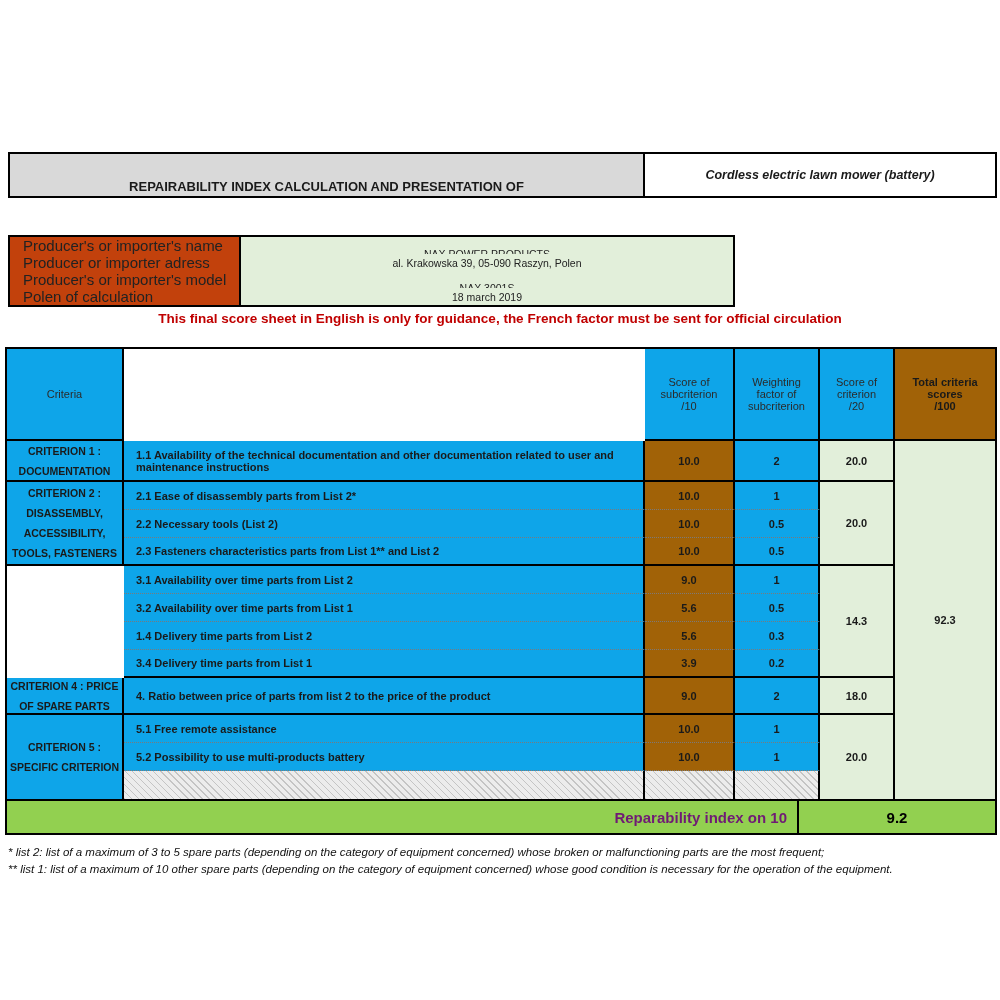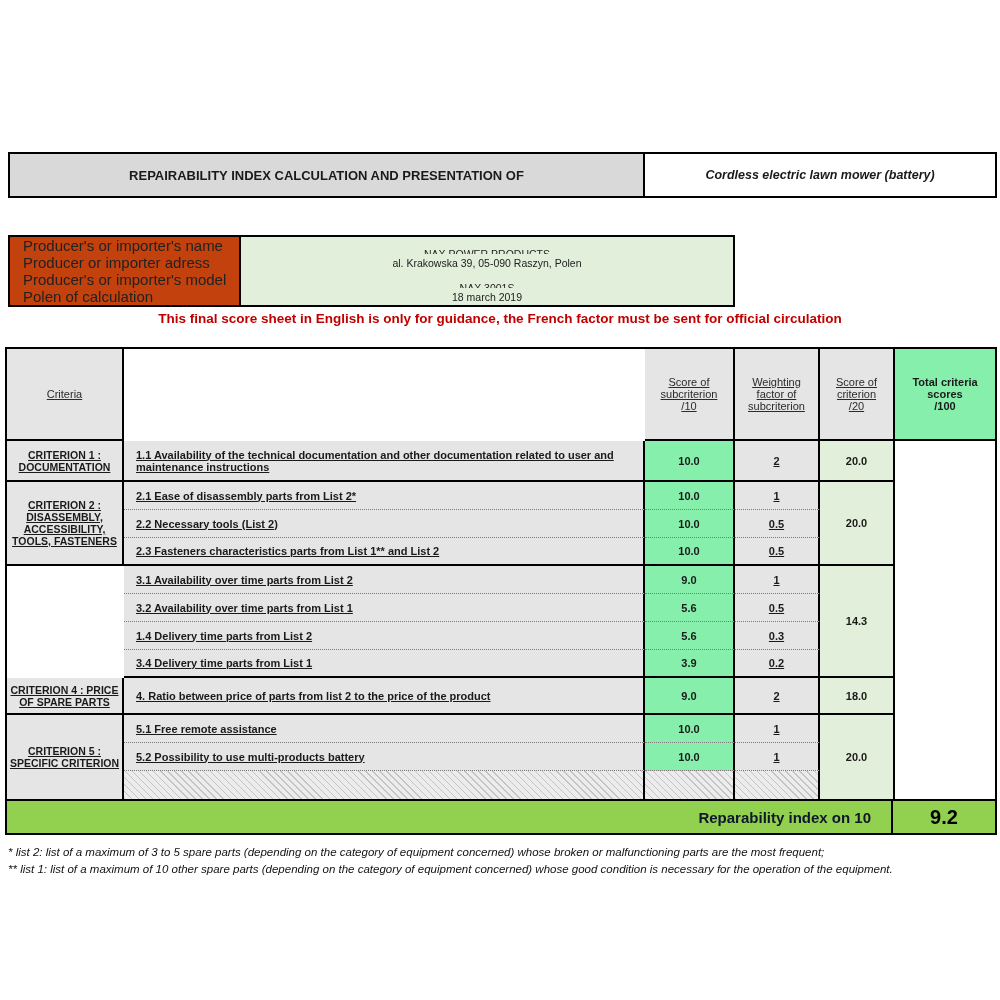--- a/index.html
+++ b/index.html
@@ -4,21 +4,21 @@
 <style>
   * { margin: 0; padding: 0; box-sizing: border-box; }
   html, body { width: 1000px; height: 1000px; background: #fff; }
   body { font-family: "Liberation Sans", sans-serif; color: #1a1a1a; }
   .page { position: relative; width: 1000px; height: 1000px; padding-top: 152px; }
 
   
   .top-header { display: flex; margin-left: 8px; width: 989px; }
   .title-box {
     width: 637px; height: 46px; border: 2px solid #000; background: #D9D9D9;
-    display: flex; flex-direction: column; justify-content: center; text-align: center;
+    display: flex; flex-direction: column; justify-content: flex-end; text-align: center;
     font-size: 13px; font-weight: bold; line-height: 19px;
   }
   .product-box {
     flex: 1; border: 2px solid #000; border-left: none; background: #fff;
     display: flex; align-items: center; justify-content: center;
     font-size: 12.5px; font-weight: bold; font-style: italic;
   }
 
   
   .producer-table { margin: 37px 0 0 8px; width: 727px; border: 2px solid #000; }
@@ -46,43 +46,43 @@
     grid-template-columns: 117px 521px 90px 85px 75px 100px;
     grid-template-rows: 92px 41px 28px 28px 28px 28px 28px 28px 28px 37px 28px 28px 28px;
   }
   .cell {
     border-right: 2px solid #000; display: flex; align-items: center;
     justify-content: center; text-align: center; font-size: 11px; overflow: hidden;
   }
   .cell.last { border-right: none; }
   .lbl { justify-content: flex-start; text-align: left; padding: 1px 12px; font-weight: bold; }
   .pre { white-space: pre-line; }
-  .gray  { background: #e5e5e5; text-decoration: underline; }
-  .white { background: #86efac; }
+  .gray  { background: #0ea5e9; }
+  .white { background: #a16207; }
   .green { background: #E2EFDA; }
   .bold  { font-weight: bold; }
   .hdr   { font-weight: normal; color: #2b2b2b; }
   .thickb { border-bottom: 2px solid #000; }
   .thinb  { border-bottom: 1px dotted #7a7a7a; }
   .nob    { border-bottom: none; }
-  .crit { font-weight: bold; font-size: 10.5px; line-height: 12px; padding: 1px 2px; }
+  .crit { font-weight: bold; font-size: 10.5px; line-height: 20px; padding: 1px 2px; }
   .hatch {
     background: repeating-linear-gradient(45deg, #c4c4c4 0, #c4c4c4 1px, #ececec 1px, #ececec 5px);
   }
 
   
   .index-bar {
     margin-left: 5px; width: 992px; height: 34px; border: 2px solid #000; border-top: none;
     background: #92D050; display: flex;
   }
   .index-label {
-    width: 886px; border-right: 2px solid #000; display: flex; align-items: center;
-    justify-content: flex-end; padding-right: 20px; font-size: 15px; font-weight: bold; color: #0f172a;
-  }
-  .index-value { flex: 1; display: flex; align-items: center; justify-content: center; font-size: 20px; font-weight: bold; color: #000; }
+    width: 792px; border-right: 2px solid #000; display: flex; align-items: center;
+    justify-content: flex-end; padding-right: 10px; font-size: 15px; font-weight: bold; color: #701a75;
+  }
+  .index-value { flex: 1; display: flex; align-items: center; justify-content: center; font-size: 15px; font-weight: bold; color: #000; }
 
   
   .footnotes { margin: 9px 0 0 8px; font-style: italic; font-size: 11.5px; line-height: 17px; color: #111; }
 </style>
 </head>
 <body>
 
 <div class="page">
 
   <div class="top-header">
@@ -178,20 +178,21 @@
     <div class="cell white bold thinb" style="grid-area:11/3">10.0</div>
     <div class="cell gray bold thinb" style="grid-area:11/4">1</div>
     <div class="cell gray lbl thinb" style="grid-area:12/2">5.2 Possibility to use multi-products battery</div>
     <div class="cell white bold thinb" style="grid-area:12/3">10.0</div>
     <div class="cell gray bold thinb" style="grid-area:12/4">1</div>
     <div class="cell hatch nob" style="grid-area:13/2"></div>
     <div class="cell hatch nob" style="grid-area:13/3"></div>
     <div class="cell hatch nob" style="grid-area:13/4"></div>
     <div class="cell green bold nob" style="grid-area:11/5/14/6">20.0</div>
 
+    <div class="cell green bold nob last" style="grid-area:2/6/14/7">92.3</div>
   </div>
 
   <div class="index-bar">
     <div class="index-label">Reparability index on 10</div>
     <div class="index-value">9.2</div>
   </div>
 
   <div class="footnotes">
     <div>* list 2: list of a maximum of 3 to 5 spare parts (depending on the category of equipment concerned) whose broken or malfunctioning parts are the most frequent;</div>
     <div>** list 1: list of a maximum of 10 other spare parts (depending on the category of equipment concerned) whose good condition is necessary for the operation of the equipment.</div>

